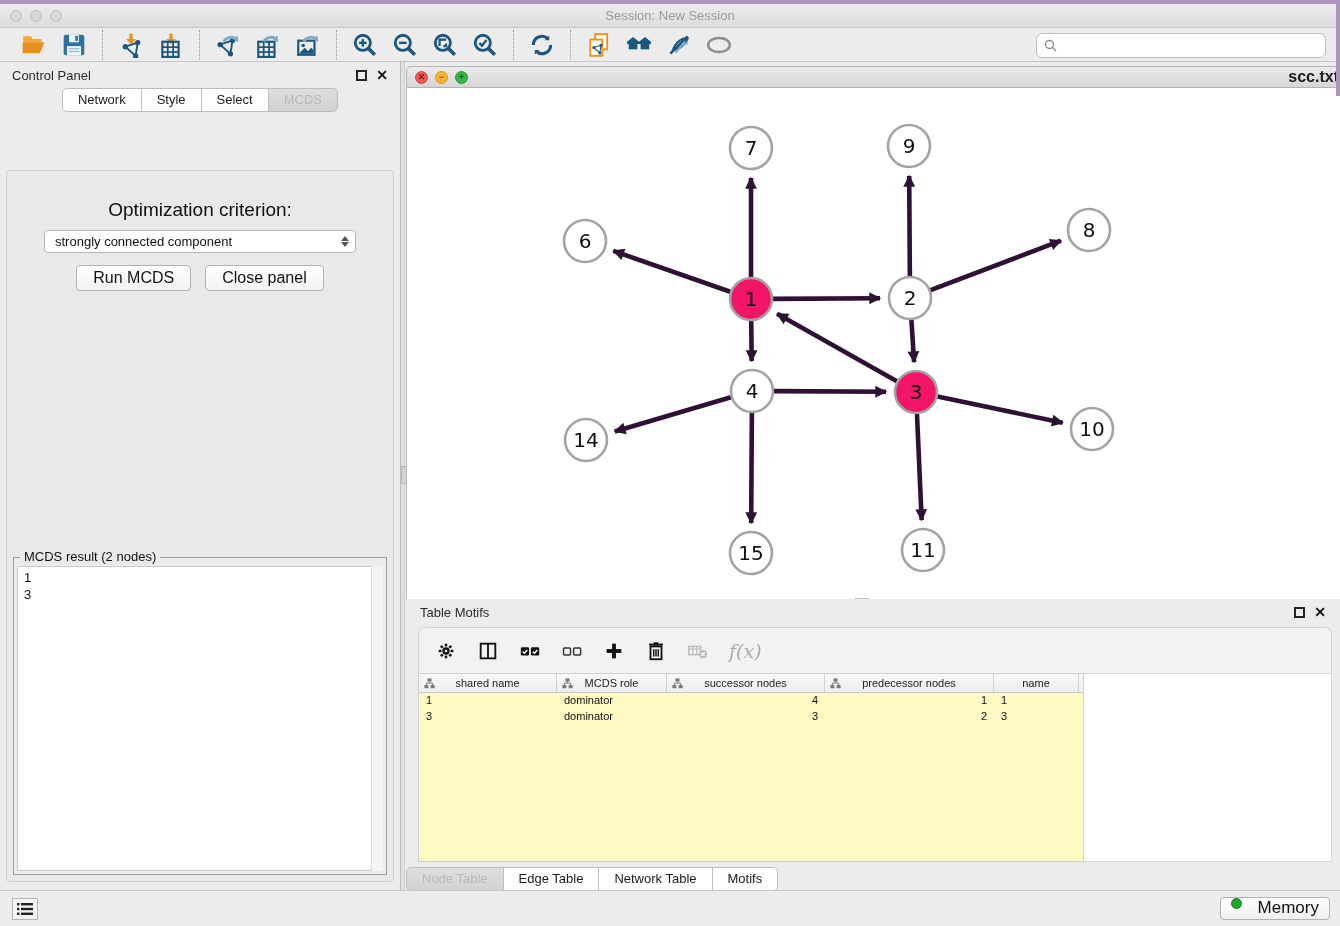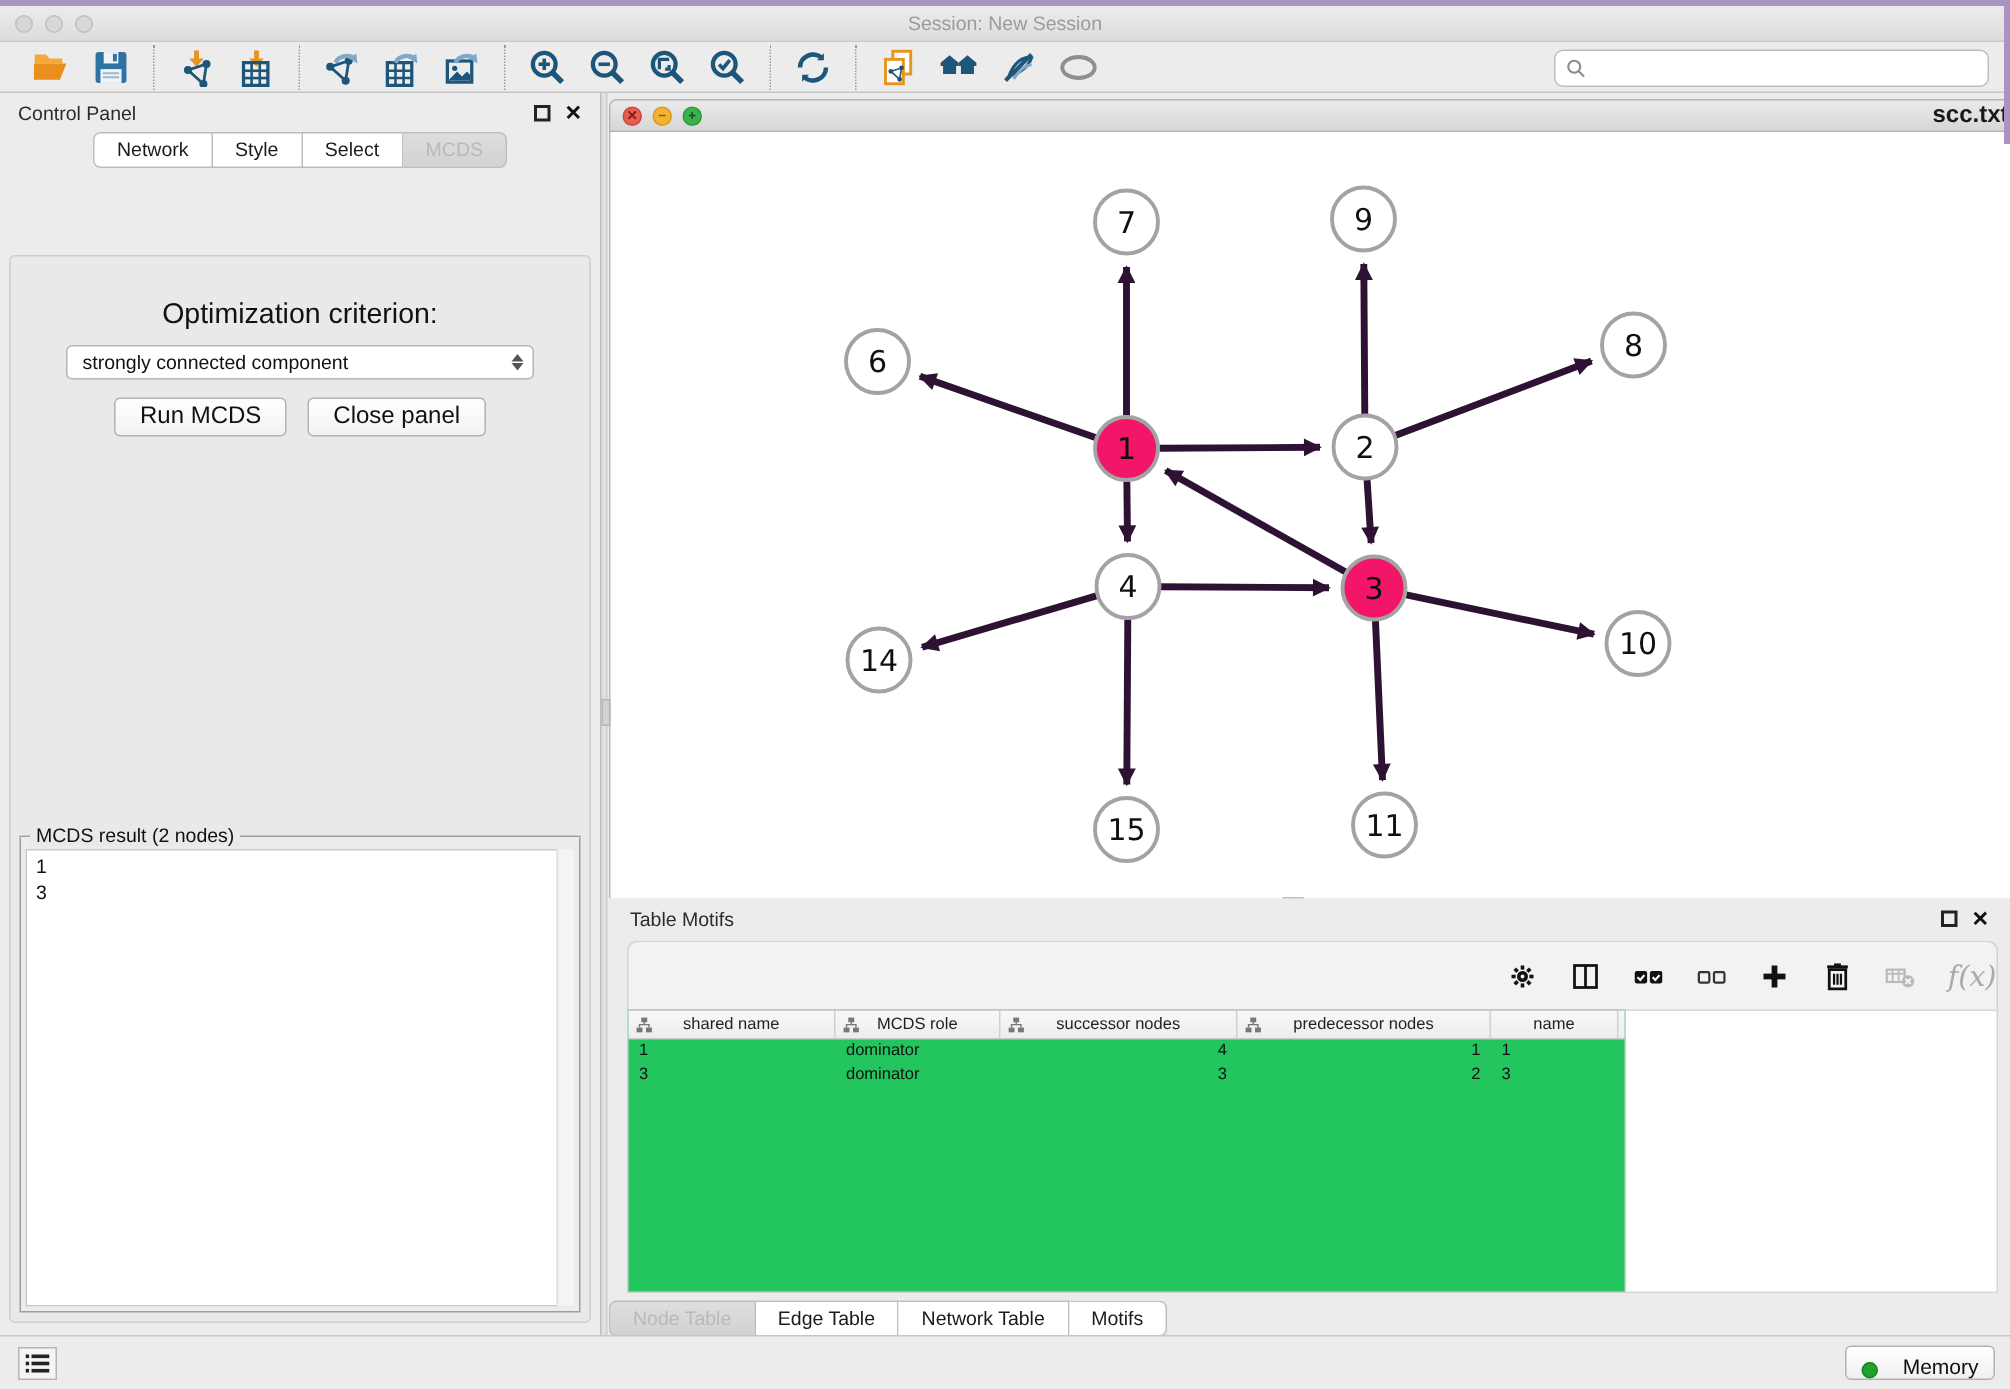--- a/index.html
+++ b/index.html
@@ -71,41 +71,41 @@
   .nt-yellow { background:#f3b231; border:1px solid #d99c22; color:#8a5d05; }
   .nt-green { background:#3cb04a; border:1px solid #2f9a3c; color:#0c5417; }
   .net-title { position:absolute; left:0; right:0; text-align:right; font-size:16px; color:#1a1a1a;font-weight:bold; }
   .net-canvas { position:absolute; left:0; top:22px; width:934px; height:511px; background:#fff; border-left:1px solid #b9b9b9; }
   .split-v { position:absolute; left:-5px; top:400px; width:6px; height:18px; background:#d2d2d2; border:1px solid #b5b5b5; }
   .split-h { position:absolute; left:449px; bottom:-6px; width:14px; height:7px; background:#d2d2d2; border:1px solid #bdbdbd; }
 
   
   .tpanel { position:absolute; left:406px; top:595px; width:934px; height:295px; background:#ececec; }
   .tp-toolbar { position:absolute; left:12px; right:8px; top:28px; height:46px; background:#f2f2f2;
-    border:1px solid #d2d2d2; border-bottom:none; border-radius:7px 7px 0 0; display:flex; align-items:center; gap:20px; padding-left:16px;justify-content:flex-end; }
+    border:1px solid #d2d2d2; border-bottom:none; border-radius:7px 7px 0 0; display:flex; align-items:center; gap:20px; padding-left:16px; }
   .tp-icon { display:flex; align-items:center; justify-content:center; background:none; border:none; height:30px; }
   .tp-icon svg { width:22px; height:22px; }
   .tp-icon.disabled svg { opacity:.45; }
   .fx-label { font-family:"DejaVu Serif", serif; font-style:italic; font-size:19px; color:#a9a9a9; }
-  .ntable { position:absolute; left:12px; top:74px; width:666px; bottom:32px; background:#22c55e; border:1px solid #cfcfcf; }
+  .ntable { position:absolute; left:12px; top:74px; width:666px; bottom:32px; background:#fef9c3; border:1px solid #cfcfcf; }
   .ntable-bg { position:absolute; left:12px; right:8px; top:74px; bottom:32px; background:#fff; border:1px solid #d6d6d6; }
   .thead { display:flex; height:19px; background:linear-gradient(#f8f8f8,#ededed); border-bottom:1px solid #c9c9c9; }
   .th { position:relative; display:flex; align-items:center; justify-content:center; font-size:11px; color:#222;
     border-right:1px solid #cfcfcf; gap:4px; }
   .th svg { position:absolute; left:5px; width:11px; height:11px; }
   .trow { display:flex; height:16px; font-size:11px; color:#111; }
   .td { padding:1px 7px 0; overflow:hidden; white-space:nowrap; }
   .bottom-tabs { position:absolute; left:0; right:0; bottom:3px; display:flex; justify-content:flex-start; }
 
   
   .statusbar { position:absolute; left:0; bottom:0; width:100%; height:36px; background:#ececec; border-top:1px solid #c6c6c6; }
   .list-btn { position:absolute; left:12px; top:7px; width:26px; height:22px; background:#f5f5f5; border:1px solid #b5b5b5;
     display:flex; align-items:center; justify-content:center; }
   .memory-btn { position:absolute; right:10px; top:6px; height:23px; background:linear-gradient(#ffffff,#f0f0f0);
-    border:1px solid #b3b3b3; border-radius:4px; display:flex; align-items:flex-end; gap:16px; padding:0 10px; font-size:14px; color:#111; }
+    border:1px solid #b3b3b3; border-radius:4px; display:flex; align-items:flex-start; gap:16px; padding:0 10px; font-size:17px; color:#111; }
   .mem-dot { width:11px; height:11px; border-radius:50%; background:#1fa32c; border:1px solid #158020; }
 </style>
 </head>
 <body>
 
 <div class="app">
 
   <div class="titlebar">
     <div class="traffic">
       <span class="tl-dot"></span>

